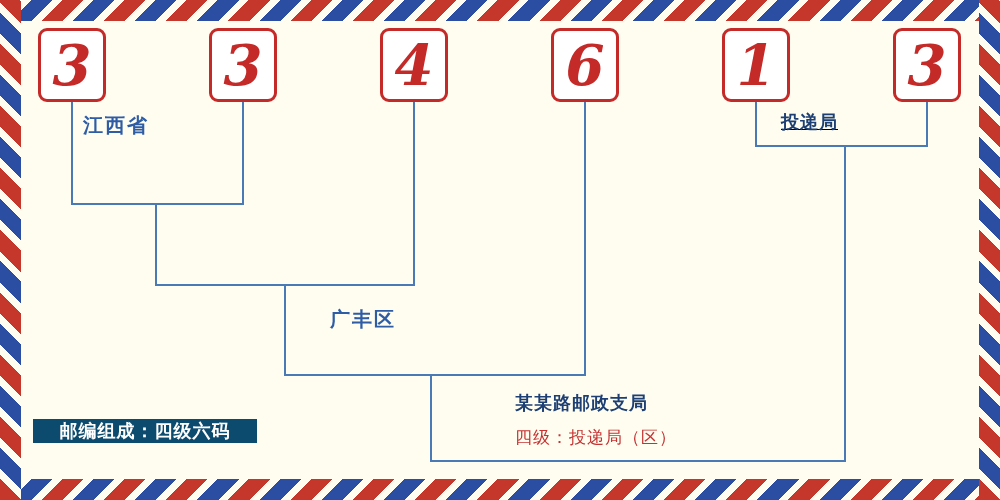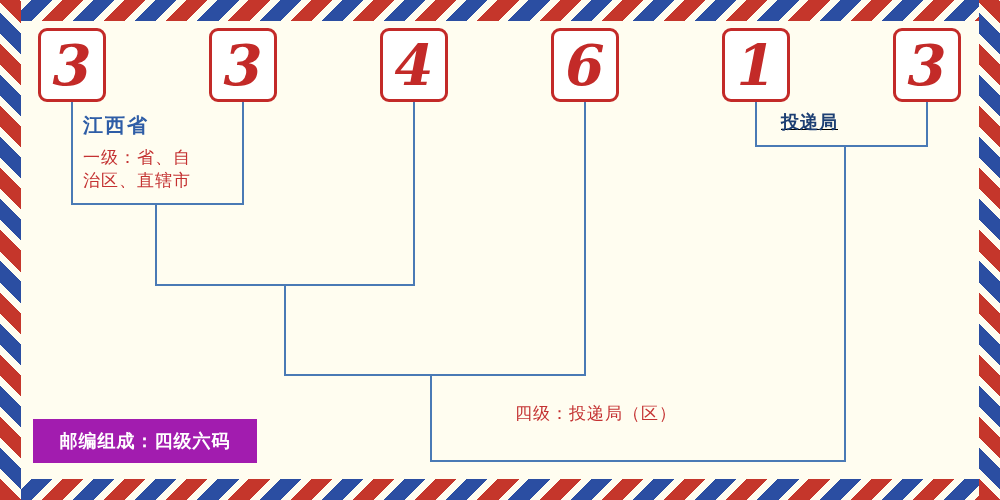--- a/index.html
+++ b/index.html
@@ -53,22 +53,22 @@
   }
   .label-title.navy { color:#1d3f73; font-size:18px; letter-spacing:1px; }
   .label-desc {
     font-size:17px; color:#c43232; margin-top:8px; line-height:1.35;
     letter-spacing:1px;
   }
   .label-desc .wrap { display:inline-block; width:118px; }
   .gap-lg { margin-top:12px; }
 
   .footer-badge {
-    position:absolute; left:33px; top:419px; width:224px; height:44px;
-    background:#a21caf; color:#ffffff; font-size:18px; font-weight:bold;
+    position:absolute; left:33px; top:419px; width:224px; height:24px;
+    background:#0c4a6e; color:#ffffff; font-size:18px; font-weight:bold;
     display:flex; align-items:center; justify-content:center; letter-spacing:1px;
   }
 </style>
 </head>
 <body>
 
 <div class="canvas">
 
   <div class="edge top"></div>
   <div class="edge bottom"></div>
@@ -109,28 +109,29 @@
   <div class="vline" style="left:755px; top:102px; height:45px;"></div>
   <div class="hline" style="left:755px; top:145px; width:172px;"></div>
   <div class="vline" style="left:926px; top:102px; height:45px;"></div>
 
   <div class="vline" style="left:430px; top:374px; height:88px;"></div>
   <div class="hline" style="left:430px; top:460px; width:416px;"></div>
   <div class="vline" style="left:844px; top:145px; height:317px;"></div>
 
   <div class="label-block" style="left:83px; top:112px; width:150px;">
     <div class="label-title">江西省</div>
-    <div class="label-desc"><span class="wrap">一级：省、自治区、直辖市</span></div>
   </div>
 
 
   <div class="label-block" style="left:330px; top:306px; width:210px;">
+    <div class="label-title">广丰区</div>
   </div>
 
   <div class="label-block" style="left:515px; top:391px; width:245px;">
+    <div class="label-title navy">某某路邮政支局</div>
     <div class="label-desc gap-lg">四级：投递局（区）</div>
   </div>
 
   <div class="label-block" style="left:781px; top:110px; width:120px;text-decoration:underline;">
     <div class="label-title navy">投递局</div>
   </div>
 
   <div class="footer-badge">邮编组成：四级六码</div>
 
 </div>

